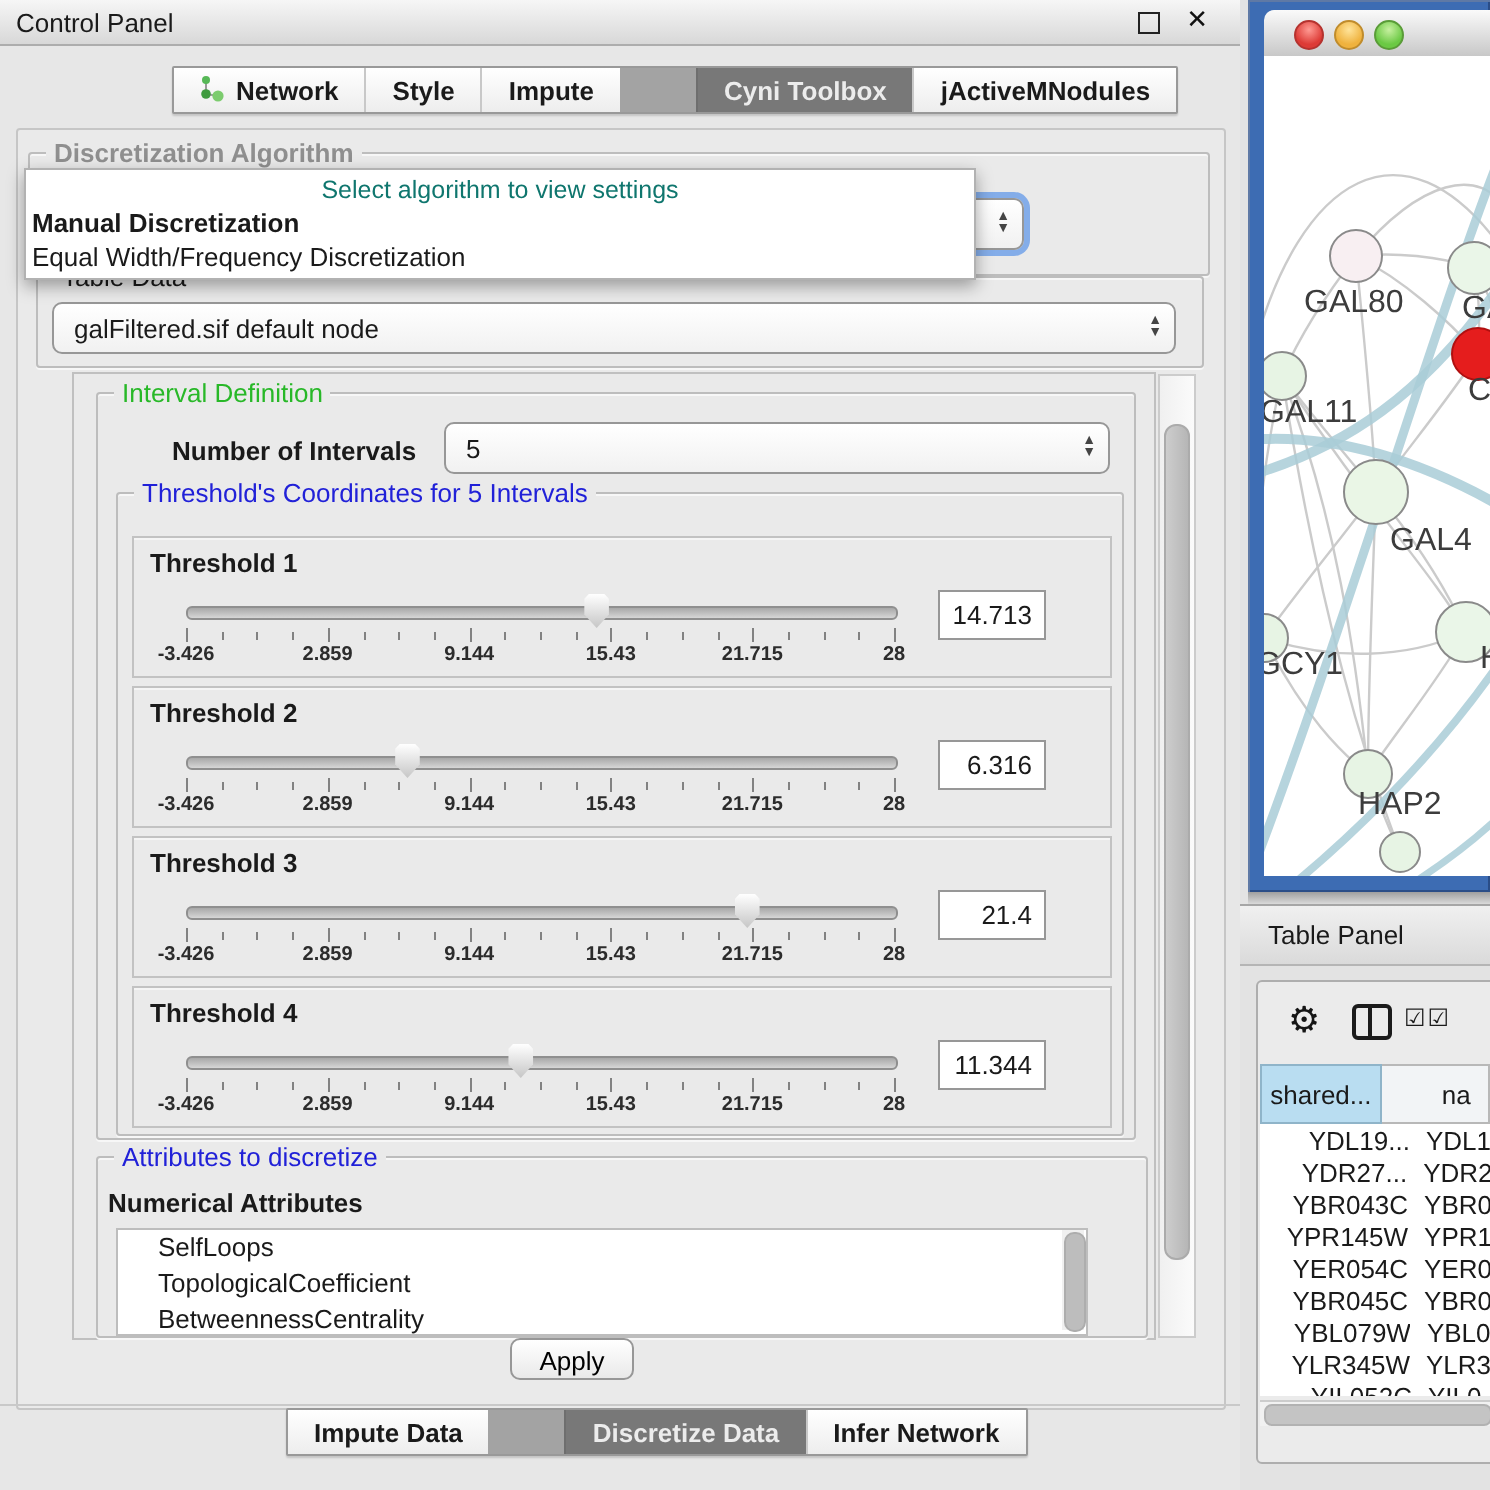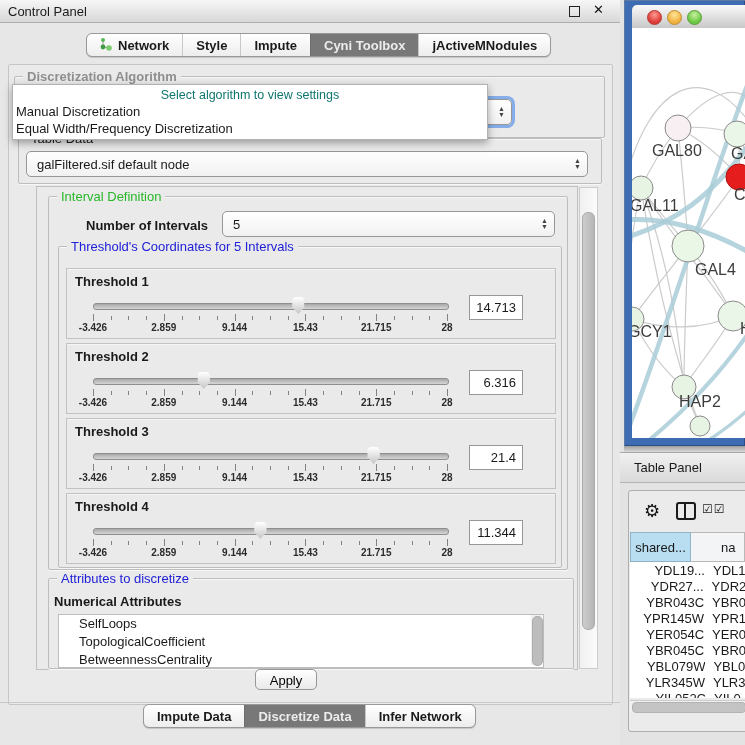--- a/index.html
+++ b/index.html
@@ -9,26 +9,26 @@
 
   
   .cp{position:absolute;left:0;top:0;width:620px;height:745px;background:#e7e7e7;}
   .cp-titlebar{position:absolute;left:0;top:0;width:620px;height:22px;
     background:linear-gradient(#f6f6f6,#d8d8d8);border-bottom:1px solid #adadad;}
   .cp-title{position:absolute;left:8px;top:4px;font-size:13px;}
   .float-btn{position:absolute;right:40px;top:6px;width:9px;height:9px;border:1.5px solid #222;background:transparent;}
   .close-btn{position:absolute;right:16px;top:2px;font-size:13px;font-weight:bold;color:#111;}
 
   
-  .tabstrip{position:absolute;display:flex;border:1px solid #999;border-radius:6px;overflow:hidden;
+  .tabstrip{position:absolute;display:flex;border:1px solid #999;border-radius:1px;overflow:hidden;
     background:#a3a3a3;height:22px;box-shadow:0 1px 1px rgba(0,0,0,.15);}
   .tabseg{display:flex;align-items:center;gap:5px;padding:0 13px;font-size:13px;font-weight:bold;
     background:linear-gradient(#ffffff,#ededed);border-left:1px solid #c8c8c8;white-space:nowrap;}
   .tabseg:first-child{border-left:none;}
-  .tabseg.sel{background:#787878;color:#ececec;border-left-color:#6e6e6e;}
+  .tabseg.sel{background:#787878;color:#ececec;border-left-color:#6e6e6e;margin-left:38px;}
 
   .mainpanel{position:absolute;left:8px;top:64px;width:603px;height:639px;
     border:1px solid #c6c6c6;background:#eaeaea;border-radius:2px;}
 
   
   .fs{position:absolute;border:1px solid #bdbdbd;border-radius:2px;
     box-shadow:inset 0 1px 0 #f7f7f7,0 1px 0 #f7f7f7;}
   .fs-title{position:absolute;top:-8px;left:8px;background:#eaeaea;padding:0 4px;font-size:13px;line-height:15px;}
   .t-green{color:#28b828;}
   .t-blue{color:#2121d8;}
@@ -41,21 +41,21 @@
   .stepper{position:absolute;right:6px;top:50%;transform:translateY(-50%);display:flex;flex-direction:column;
     align-items:center;color:#444;}
   .stepper span{font-size:7px;line-height:6px;}
   .focusring{box-shadow:0 0 0 3px rgba(106,158,232,.8);}
 
   
   .popup{position:absolute;left:12px;top:84px;width:474px;height:54px;background:#fff;
     border:1px solid #b2b2b2;box-shadow:0 3px 8px rgba(0,0,0,.35);z-index:50;}
   .popup .prompt{font-size:12.5px;color:#0f766e;text-align:center;padding-top:3px;height:15px;}
   .popup .opt{font-size:13px;line-height:17px;padding-left:3px;white-space:nowrap;}
-  .popup .opt.bold{font-weight:normal;}
+  .popup .opt.bold{font-weight:bold;}
 
   
   .viewport{position:absolute;left:36px;top:186px;width:540px;height:482px;border:1px solid #c0c0c0;background:#eaeaea;}
   .vscroll{position:absolute;left:579px;top:187px;width:17px;height:480px;border:1px solid #cccccc;
     background:linear-gradient(to right,#f0f0f0,#fbfbfb);}
   .vscroll .thumb{position:absolute;left:2px;top:24px;width:11px;height:416px;border-radius:6px;
     background:linear-gradient(to right,#cdcdcd,#b6b6b6);border:1px solid #ababab;}
 
   .lbl-bold{font-size:13px;font-weight:bold;}
 

